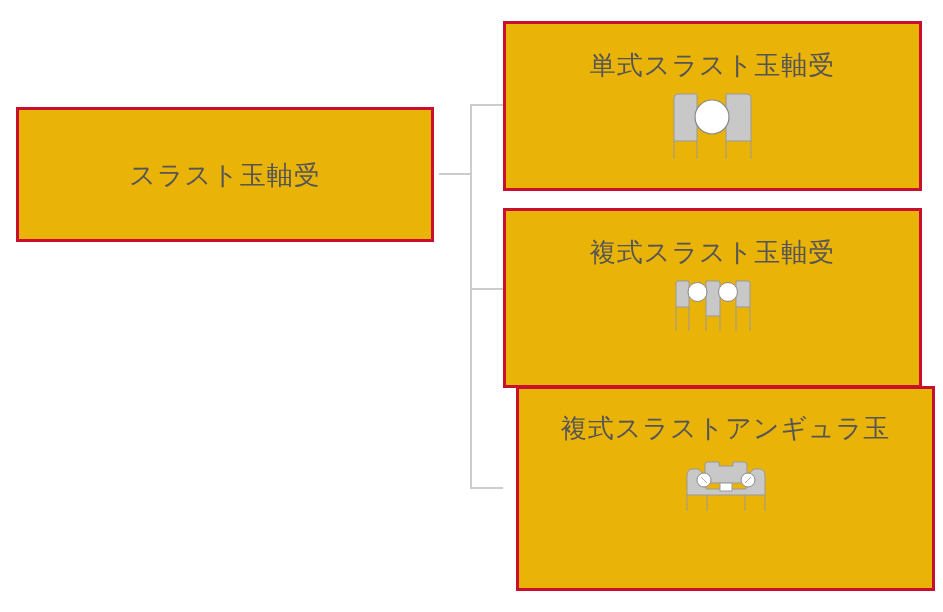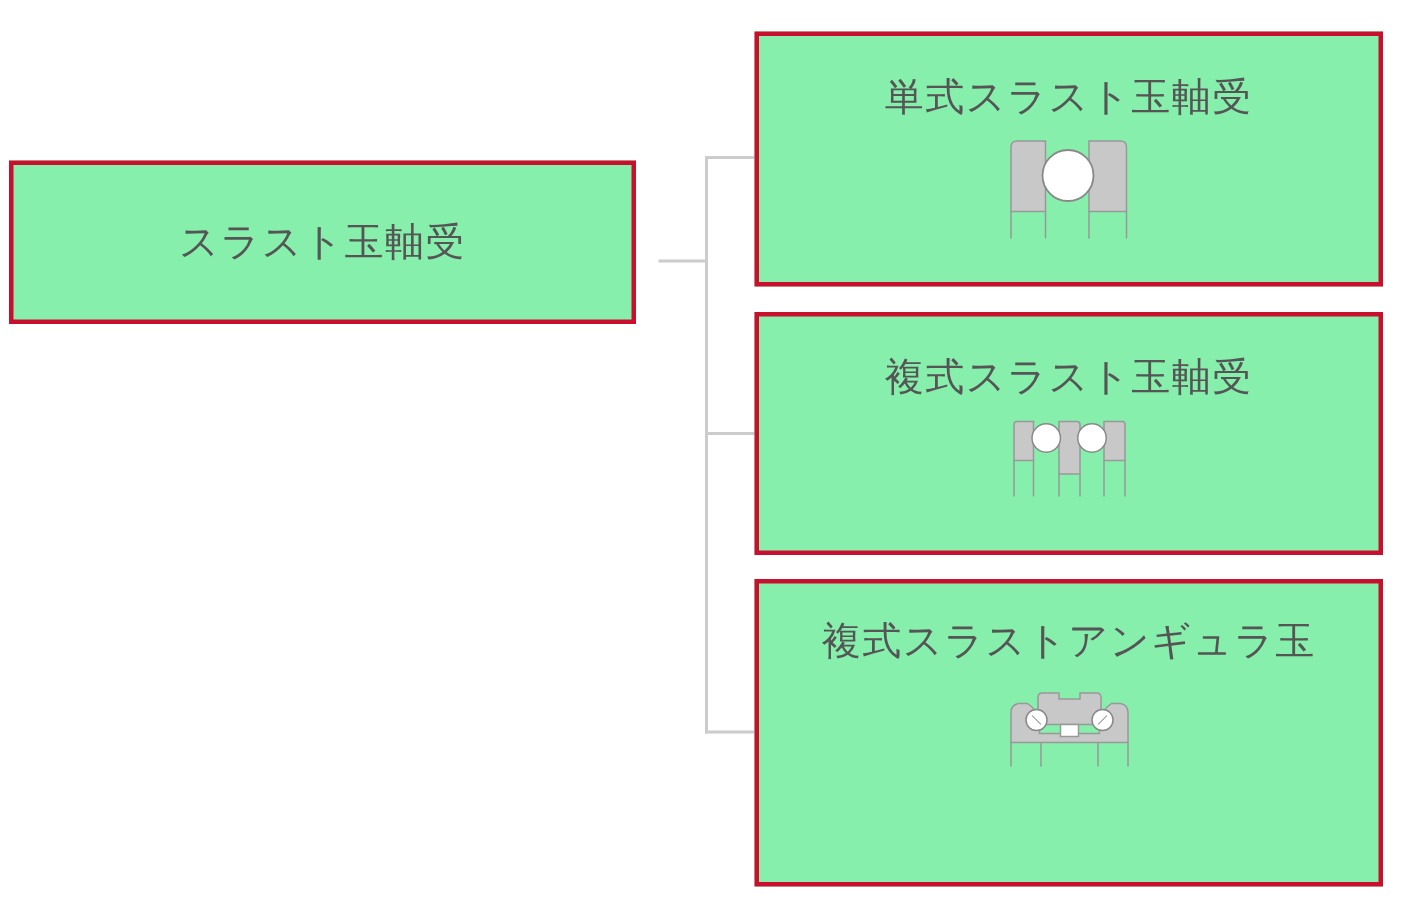--- a/index.html
+++ b/index.html
@@ -1,26 +1,26 @@
 <!DOCTYPE html>
 <html><head>
 <meta charset="utf-8">
 <style>
   html, body { margin:0; padding:0; background:#ffffff; }
   body { width:943px; height:612px; position:relative; overflow:hidden;
          font-family:"DejaVu Sans", "Liberation Sans", sans-serif; color:#555555; }
-  .box { position:absolute; box-sizing:border-box; border:3px solid #c8102e; background:#86efac;
+  .box { position:absolute; box-sizing:border-box; border:3px solid #c8102e; background:#eab308;
          display:flex; flex-direction:column; align-items:center; }
-  .root { left:6px; top:107px; width:418px; height:109px; justify-content:center; }
+  .root { left:16px; top:107px; width:418px; height:135px; justify-content:center; }
   .root .label { font-size:26px; line-height:42px; text-align:center; letter-spacing:1px; }
   .child { left:503px; width:419px; }
   .child .label { font-size:26px; line-height:42px; text-align:center; letter-spacing:1px; margin-top:20px; padding:0 30px; }
   .c1 { top:21px; height:170px; }
-  .c2 { top:208px; height:162px; }
-  .c3 { top:386px; height:205px; }
+  .c2 { top:208px; height:180px; }
+  .c3 { top:386px; height:205px;margin-left:13px; }
   .c3 .label { margin-top:18px; }
   .icon { margin-top:6px; }
   .line { position:absolute; background:#cccccc; }
 </style>
 </head>
 <body>
 
 <div class="line" style="left:439px; top:173px; width:33px; height:2px;"></div>
 <div class="line" style="left:470px; top:104px; width:2px; height:385px;"></div>
 <div class="line" style="left:470px; top:104px; width:33px; height:2px;"></div>

